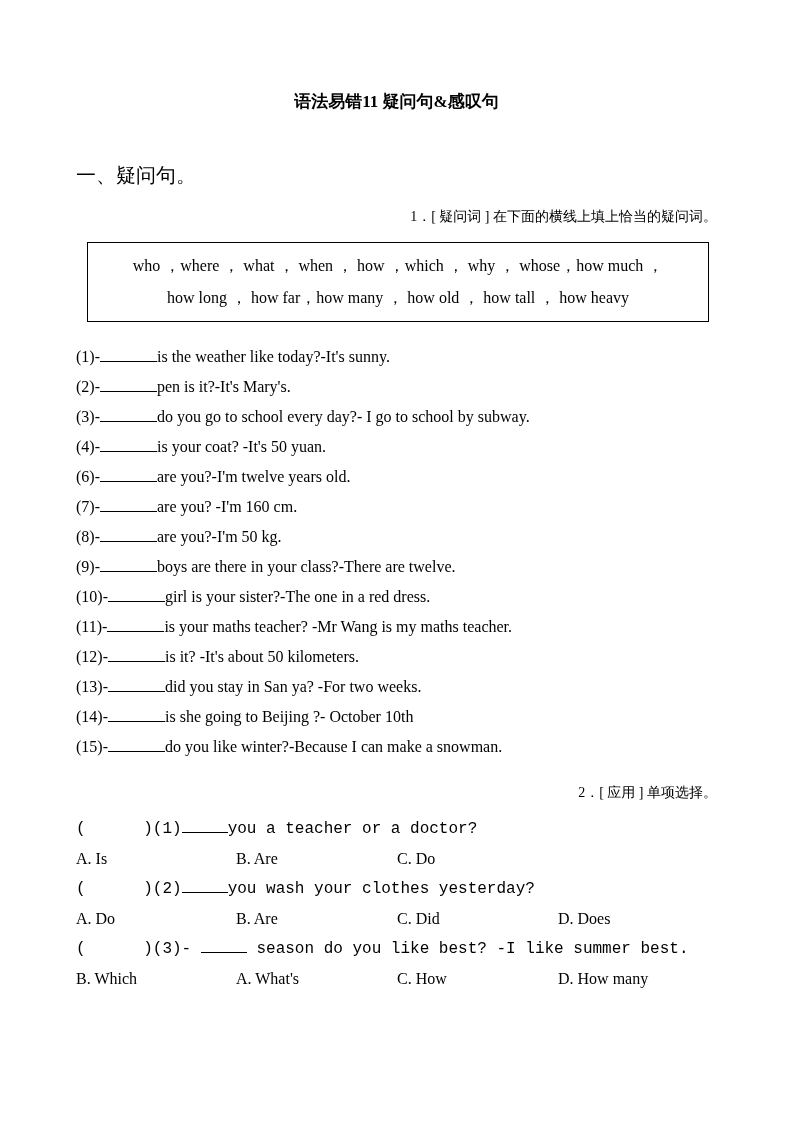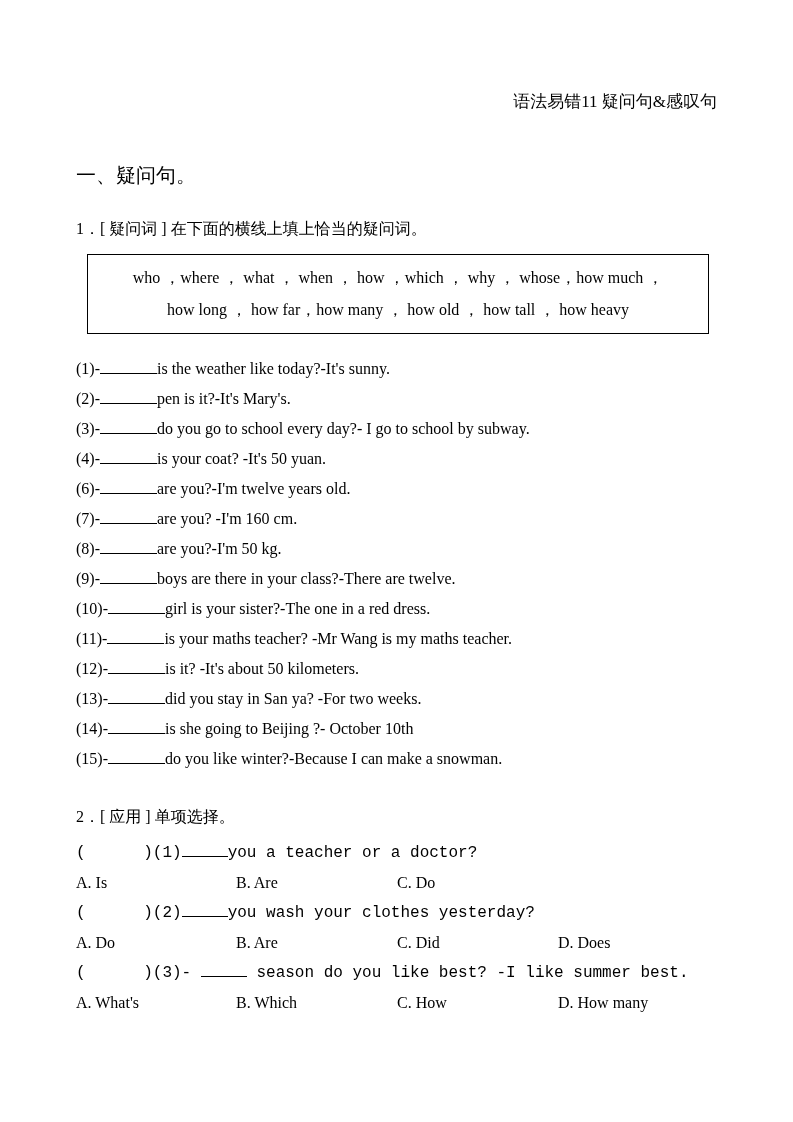--- a/index.html
+++ b/index.html
@@ -11,33 +11,34 @@
     margin: 0 auto;
     background: #ffffff;
     color: #000000;
     font-family: "Liberation Serif", "DejaVu Serif", serif;
     font-size: 16px;
     padding: 90px 76px 0 76px;
     overflow: hidden;
   }
   .title {
     font-size: 17px;
-    font-weight: normal;
-    text-align: right;
+    font-weight: bold;
+    text-align: center;
     line-height: 24px;
   }
   .section-heading {
     margin-top: 50px;
     font-size: 20px;
     line-height: 22px;
   }
   .instruction {
-    margin-top: 32px;
-    font-size: 16px;
+    margin-top: 20px;
+    font-size: 14px;
     line-height: 22px;
+    text-align: right;
   }
   .word-bank {
     margin-top: 14px;
     margin-left: 11px;
     margin-right: 8px;
     border: 1px solid #000000;
     padding: 7px 10px;
     text-align: center;
   }
   .word-bank .wb-line {
@@ -116,20 +117,20 @@
     <div class="mc-stem" style="margin-top:0;"><span>(      )(2)</span><span class="blank blank-sm"></span><span>you wash your clothes yesterday?</span></div>
     <div class="mc-options">
       <span>A. Do</span>
       <span>B. Are</span>
       <span>C. Did</span>
       <span>D. Does</span>
     </div>
 
     <div class="mc-stem" style="margin-top:0;"><span>(      )(3)- </span><span class="blank blank-sm"></span><span> season do you like best? -I like summer best.</span></div>
     <div class="mc-options">
+      <span>B. Which</span>
       <span>A. What's</span>
-      <span>B. Which</span>
       <span>C. How</span>
       <span>D. How many</span>
     </div>
   </div>
 
 </div>
 
 </body></html>

